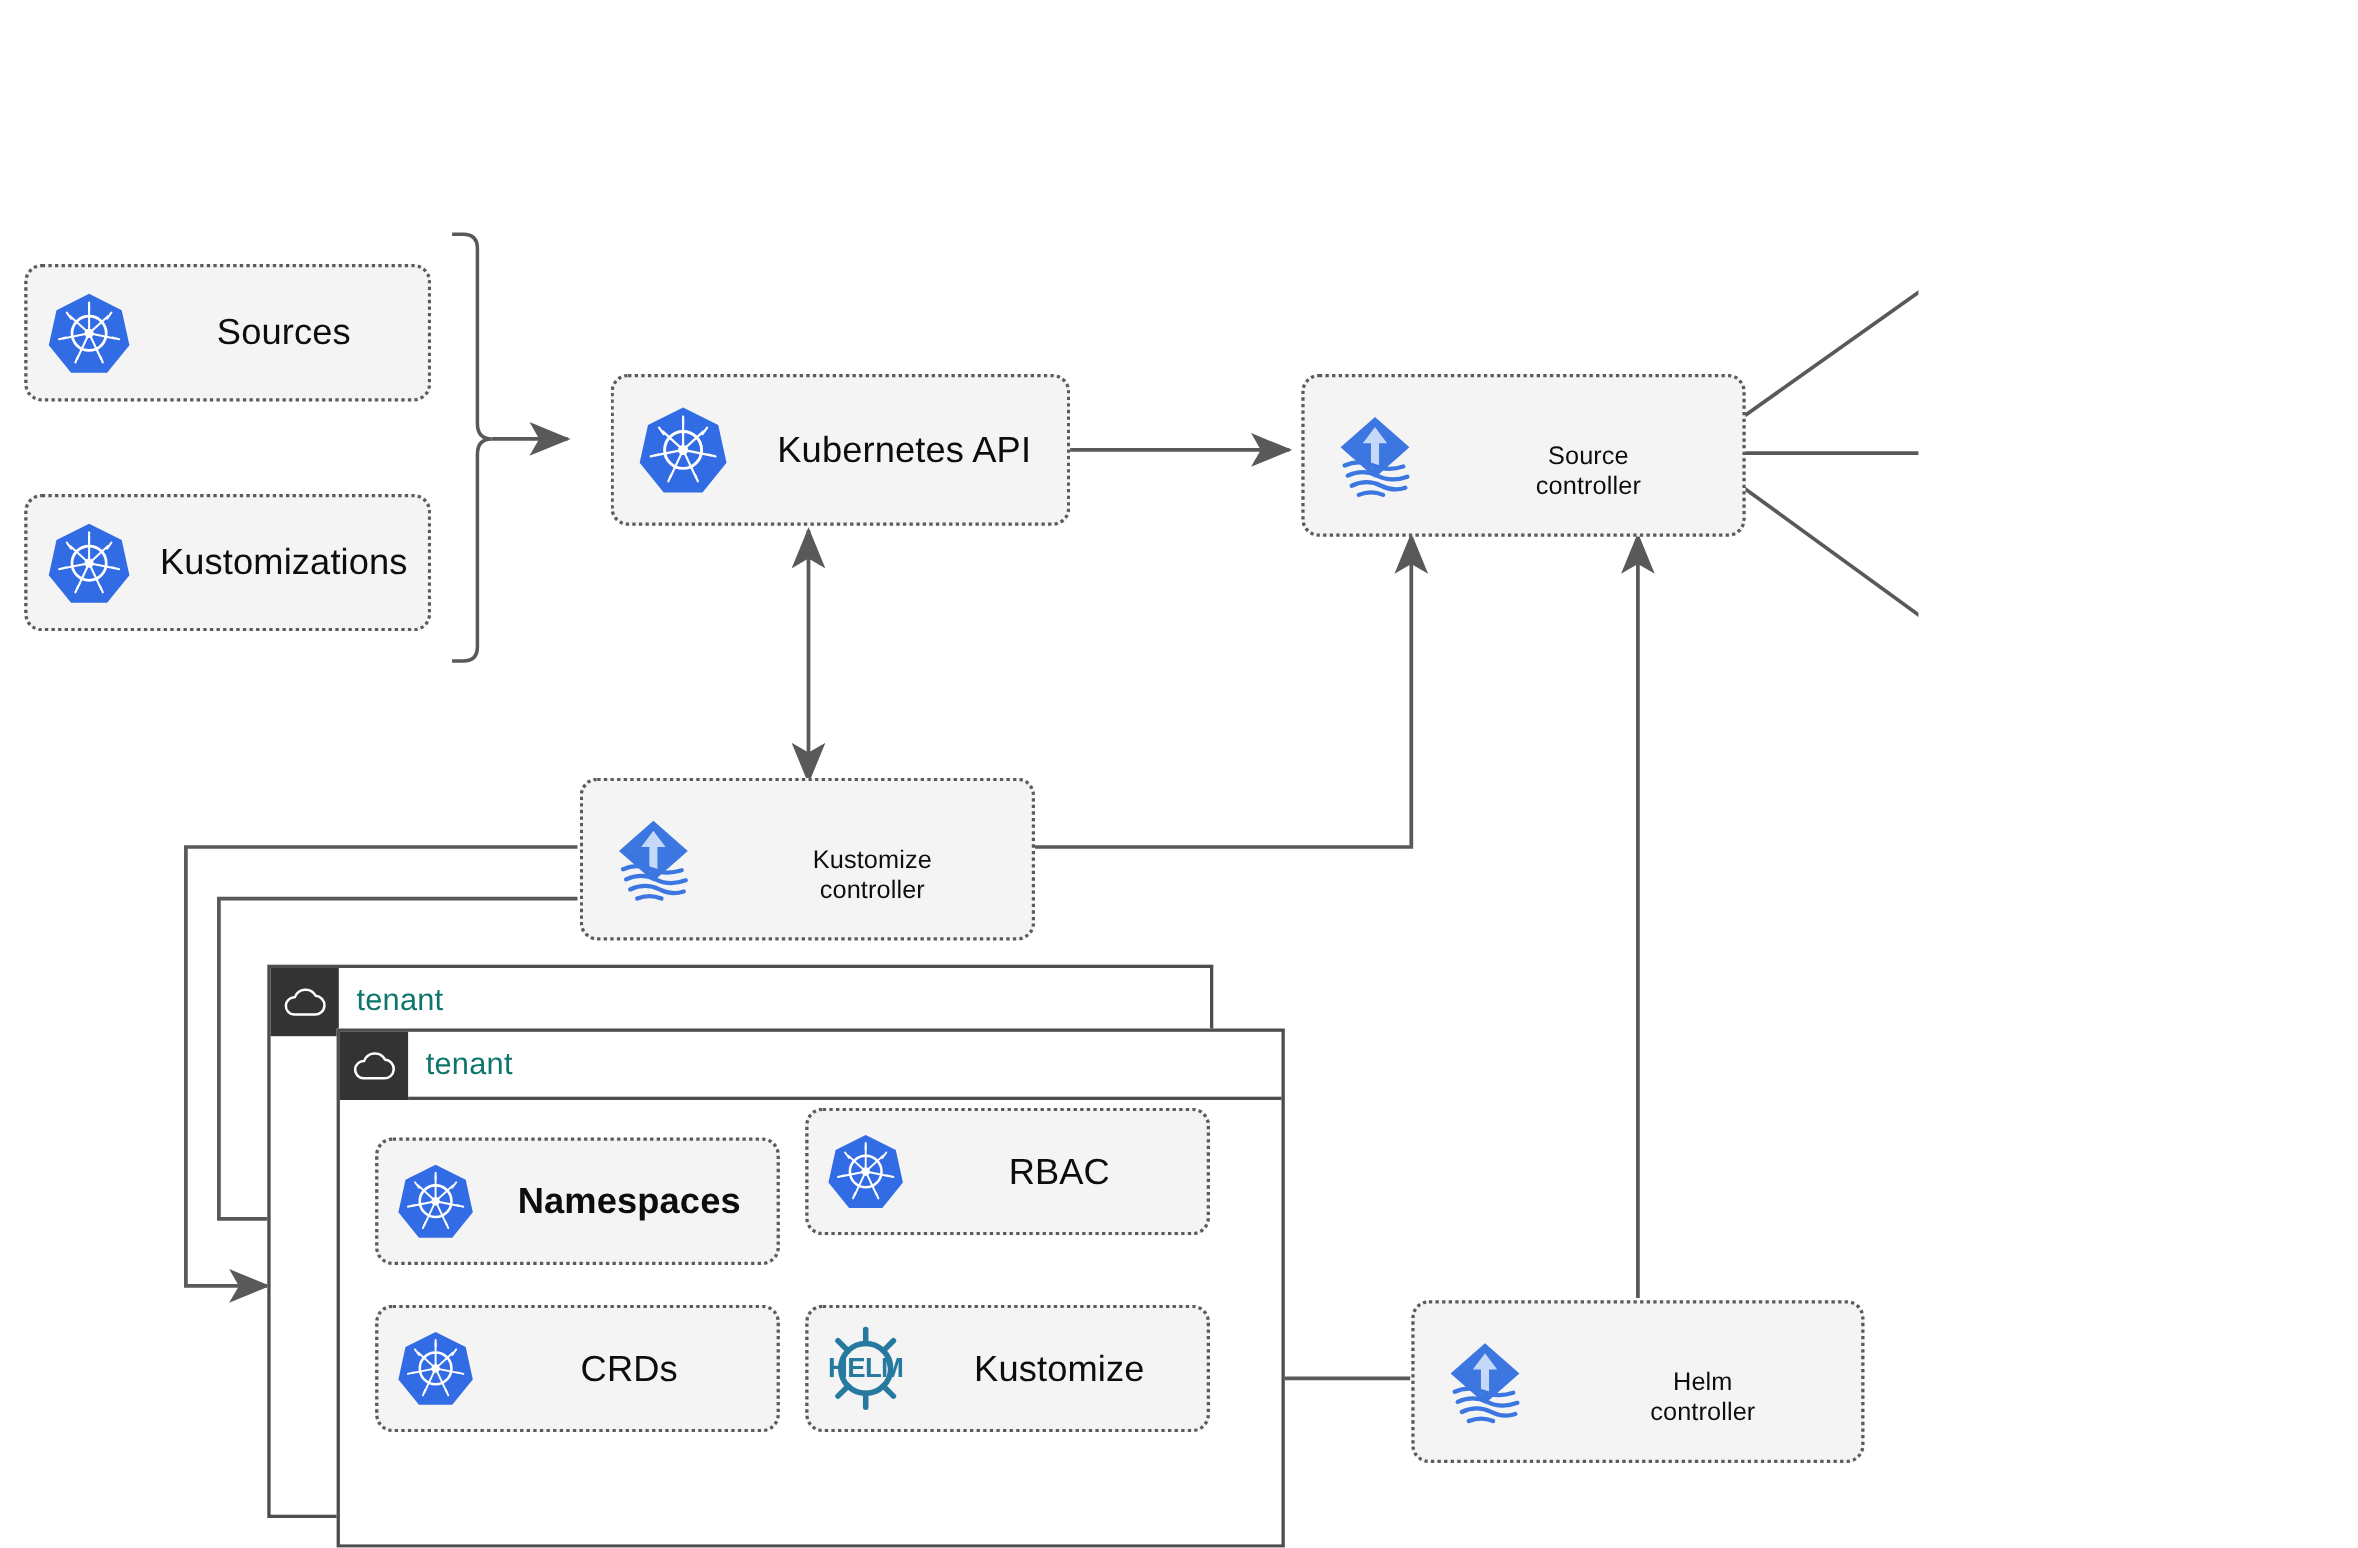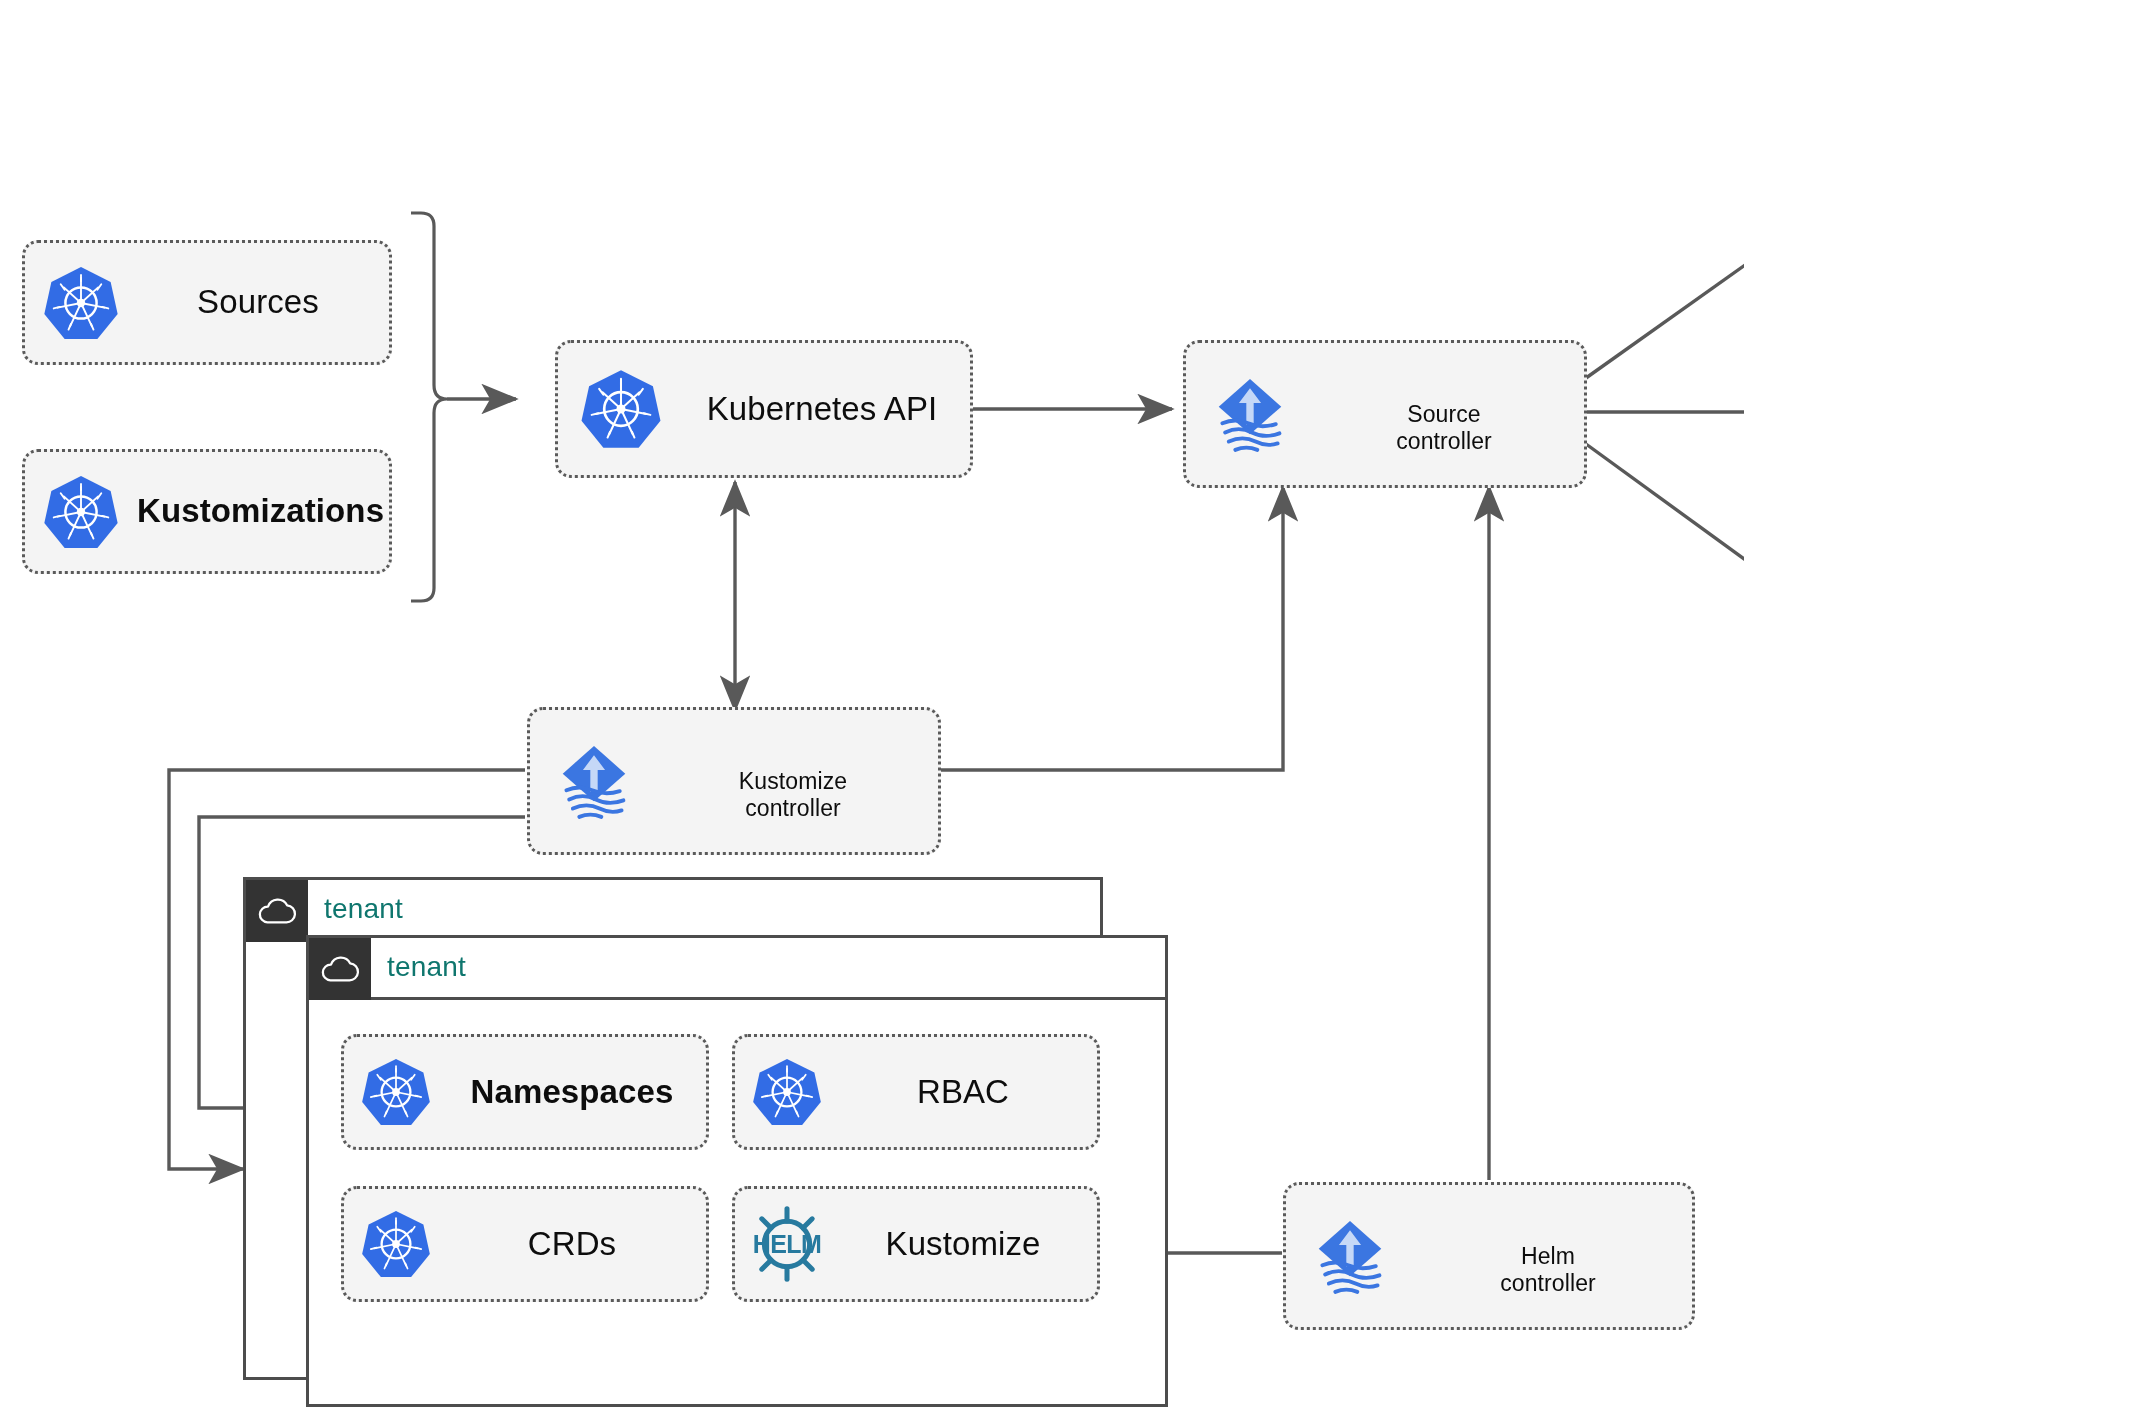--- a/index.html
+++ b/index.html
@@ -119,21 +119,21 @@
             <line x1="66" y1="84" x2="63" y2="77"></line>
           <line x1="34" y1="84" x2="37" y2="77"></line>
             <line x1="15" y1="57" x2="23" y2="55"></line>
           <line x1="24" y1="26" x2="29" y2="33"></line>
         </g>
       </svg>
     </span>
     <span class="lbl">Sources</span>
   </div>
 
-  <div class="node" style="left:22px;top:449px;width:370px;height:125px;font-weight:bold;">
+  <div class="node" style="left:22px;top:449px;width:370px;height:125px;">
     <span class="ico" style="width:112px;">
       <svg width="78" height="78" viewBox="0 0 100 100">
         <polygon points="50,4 88,23 97,64 71,96 29,96 3,64 12,23" fill="#326CE5"></polygon>
         <g fill="#fff" stroke="#fff" stroke-width="2.4" stroke-linecap="round">
           <circle cx="50" cy="50" r="5.4" stroke="none"></circle>
           <circle cx="50" cy="50" r="20" fill="none" stroke-width="3.2"></circle>
           <line x1="50" y1="50" x2="50" y2="18"></line>
             <line x1="50" y1="50" x2="72" y2="30"></line>
           <line x1="50" y1="50" x2="80" y2="56"></line>
             <line x1="50" y1="50" x2="64" y2="80"></line>
@@ -332,21 +332,21 @@
             <line x1="66" y1="84" x2="63" y2="77"></line>
           <line x1="34" y1="84" x2="37" y2="77"></line>
             <line x1="15" y1="57" x2="23" y2="55"></line>
           <line x1="24" y1="26" x2="29" y2="33"></line>
         </g>
       </svg>
     </span>
     <span class="lbl">Namespaces</span>
   </div>
 
-  <div class="node" style="left:732px;top:1034px;width:368px;height:116px;">
+  <div class="node" style="left:732px;top:1007px;width:368px;height:116px;">
     <span class="ico" style="width:104px;">
       <svg width="72" height="72" viewBox="0 0 100 100">
         <polygon points="50,4 88,23 97,64 71,96 29,96 3,64 12,23" fill="#326CE5"></polygon>
         <g fill="#fff" stroke="#fff" stroke-width="2.4" stroke-linecap="round">
           <circle cx="50" cy="50" r="5.4" stroke="none"></circle>
           <circle cx="50" cy="50" r="20" fill="none" stroke-width="3.2"></circle>
           <line x1="50" y1="50" x2="50" y2="18"></line>
             <line x1="50" y1="50" x2="72" y2="30"></line>
           <line x1="50" y1="50" x2="80" y2="56"></line>
             <line x1="50" y1="50" x2="64" y2="80"></line>

